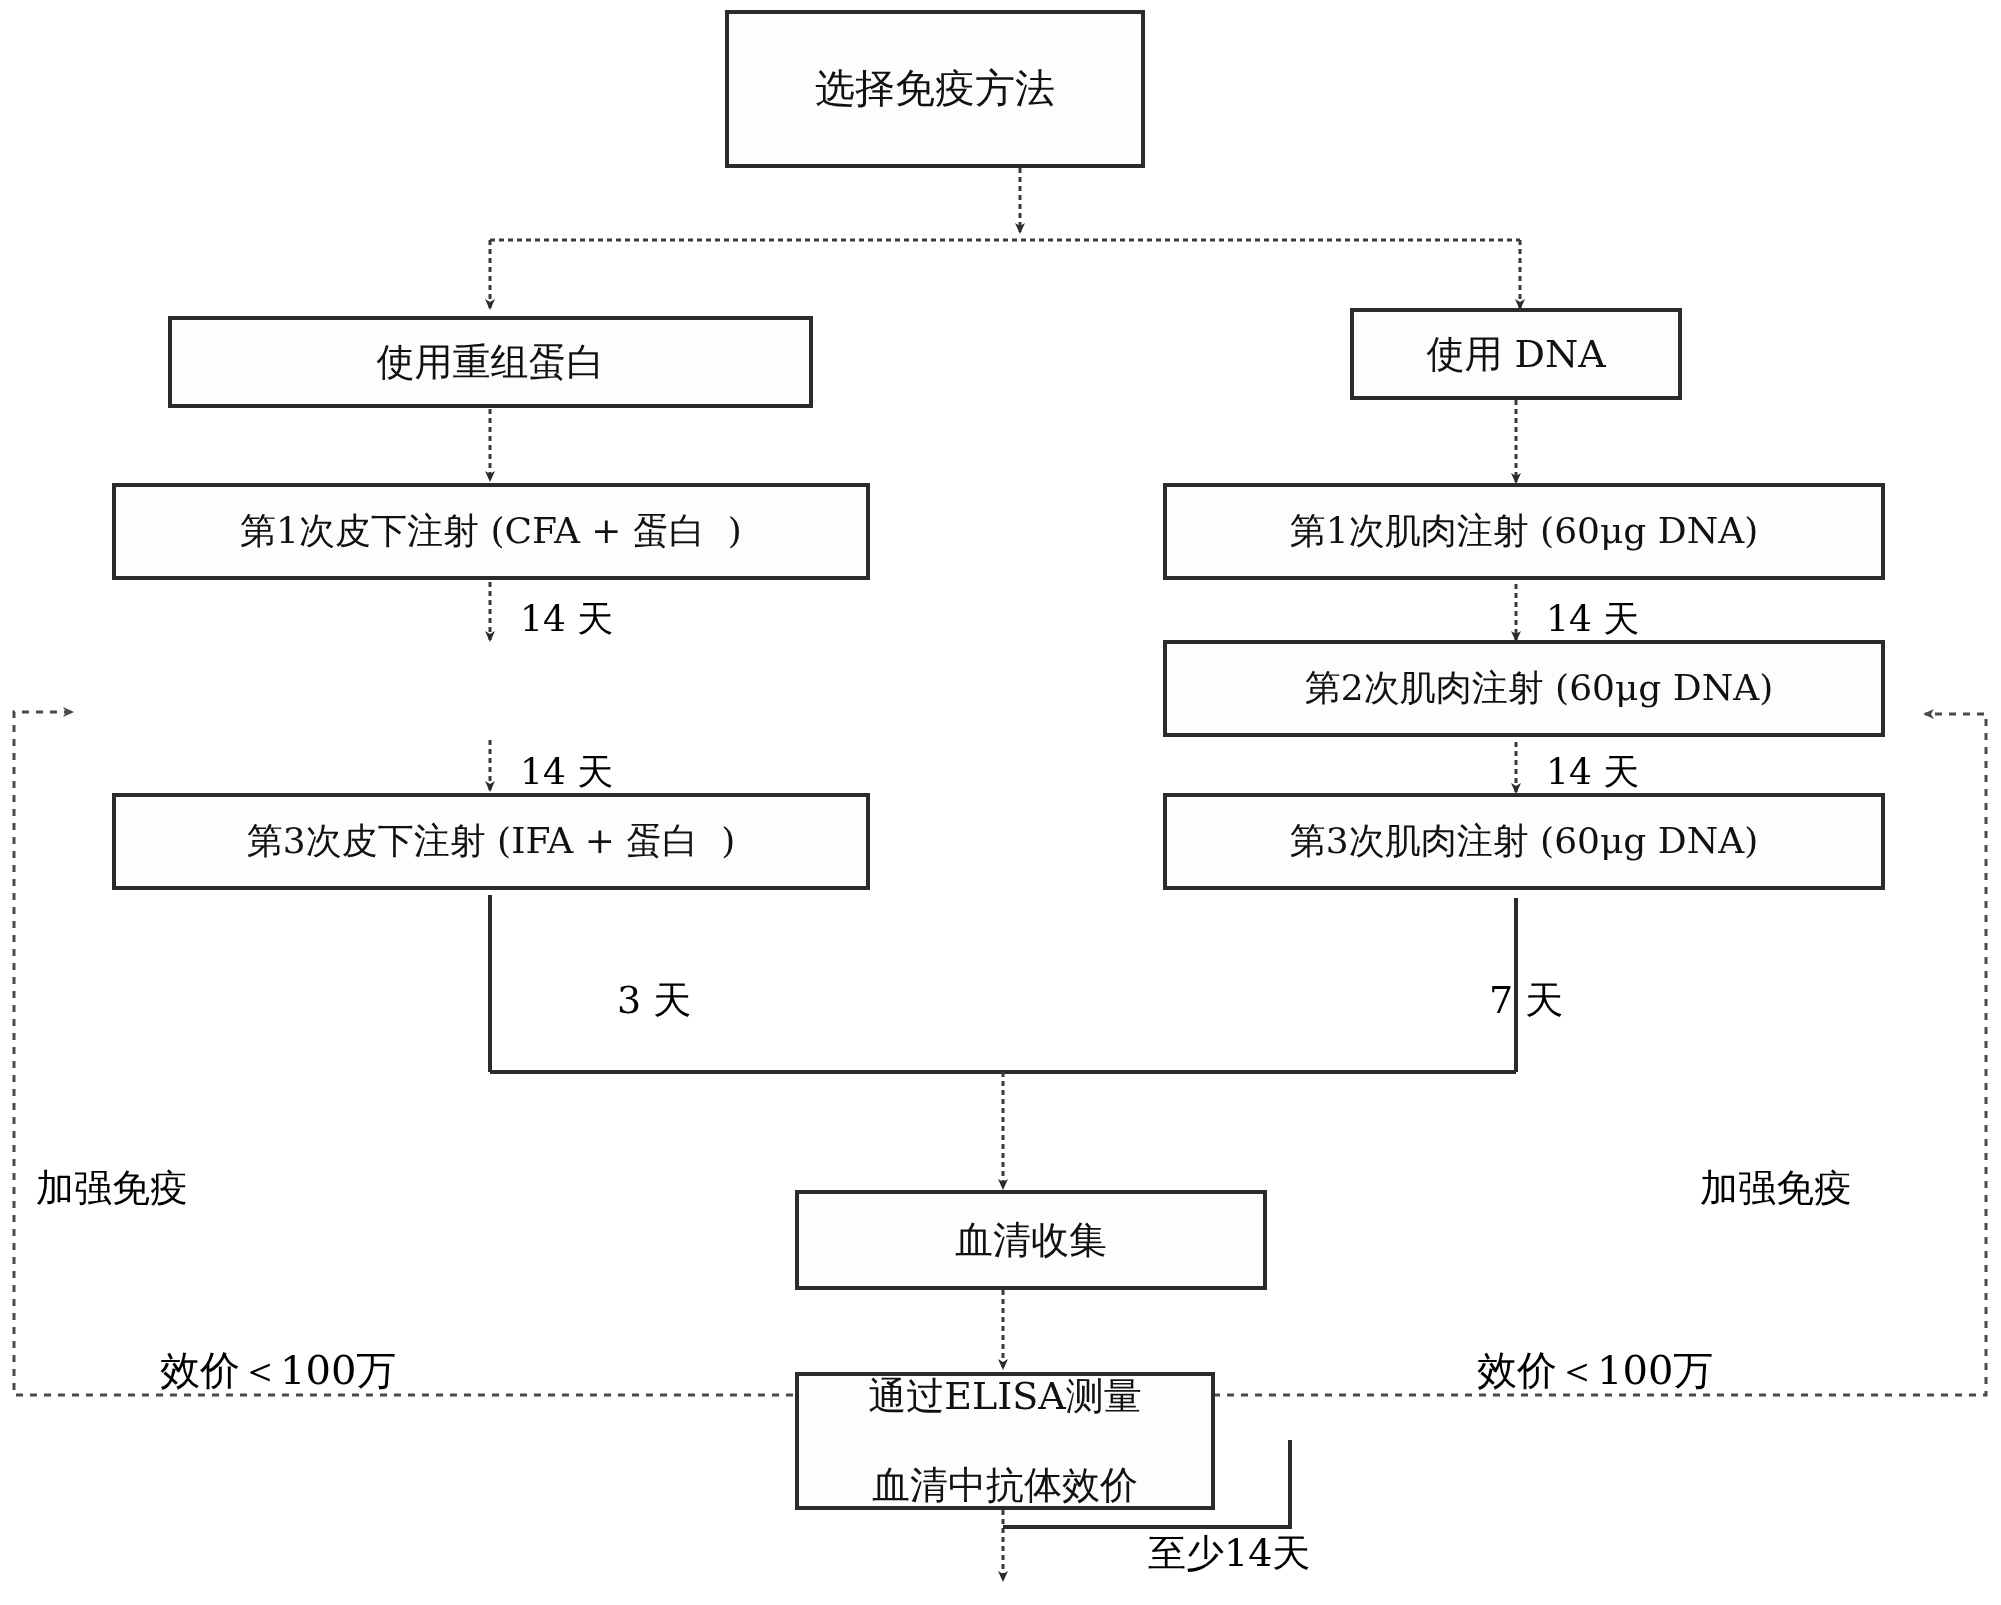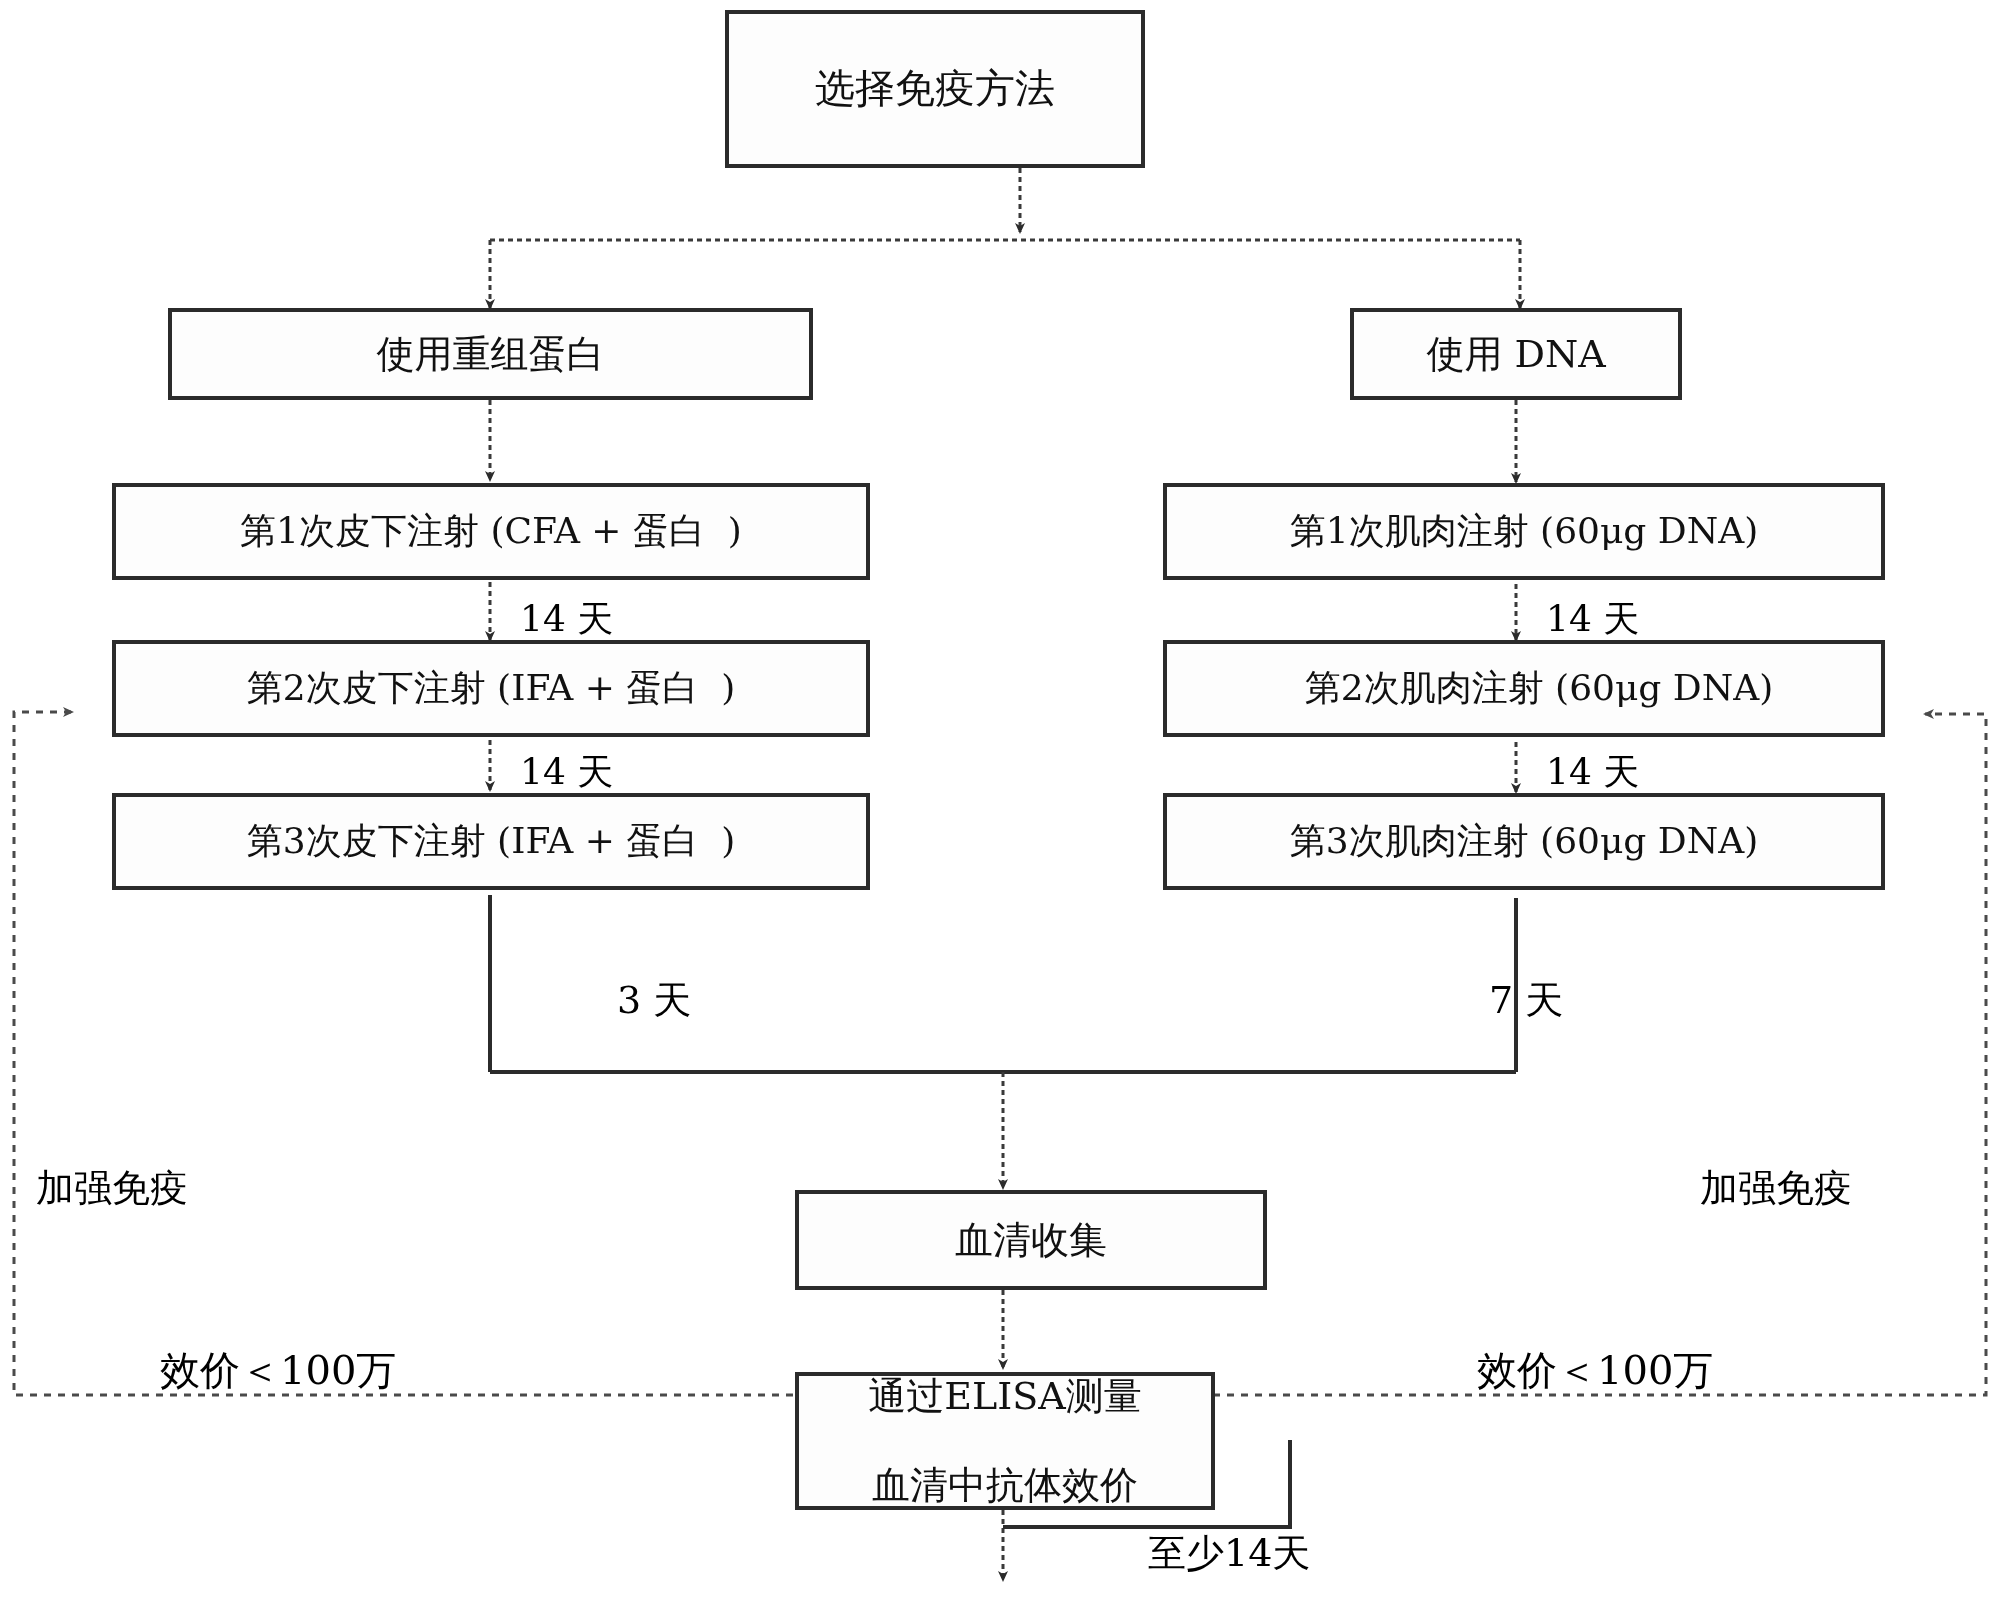--- a/index.html
+++ b/index.html
@@ -101,35 +101,32 @@
 
     <g stroke="#4a4a4a" stroke-width="3" fill="none" stroke-dasharray="7 7">
       <path d="M1003,1395 L1986,1395 L1986,714 L1925,714" marker-end="url(#ahl)"></path>
     </g>
   </svg>
 
   <div class="node serif" style="left:725px; top:10px; width:420px; height:158px; font-size:40px;">
     <span>选择免疫方法</span>
   </div>
 
-  <div class="node serif" style="left:168px; top:308px; width:645px; height:92px; font-size:38px;">
+  <div class="node serif" style="left:168px; top:316px; width:645px; height:92px; font-size:38px;">
     <span>使用重组蛋白</span>
   </div>
 
   <div class="node serif" style="left:1350px; top:308px; width:332px; height:92px; font-size:38px;">
     <span>使用 DNA</span>
   </div>
 
   <div class="node serif" style="left:112px; top:483px; width:758px; height:97px; font-size:36px;">
     <span>第1次皮下注射 (CFA + 蛋白  )</span>
   </div>
 
-  <div class="node serif" style="left:112px; top:640px; width:758px; height:97px; font-size:36px;">
-    <span>第2次皮下注射 (IFA + 蛋白  )</span>
-  </div>
 
   <div class="node serif" style="left:112px; top:793px; width:758px; height:97px; font-size:36px;">
     <span>第3次皮下注射 (IFA + 蛋白  )</span>
   </div>
 
   <div class="node serif" style="left:1163px; top:483px; width:722px; height:97px; font-size:36px;">
     <span>第1次肌肉注射 (60μg DNA)</span>
   </div>
 
   <div class="node serif" style="left:1163px; top:640px; width:722px; height:97px; font-size:36px;padding-left:30px;">

